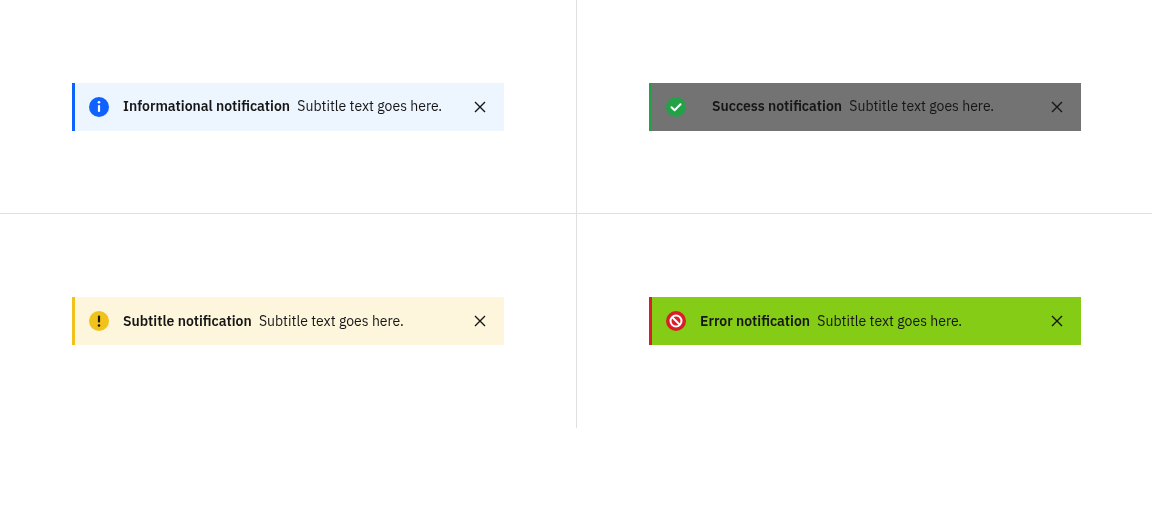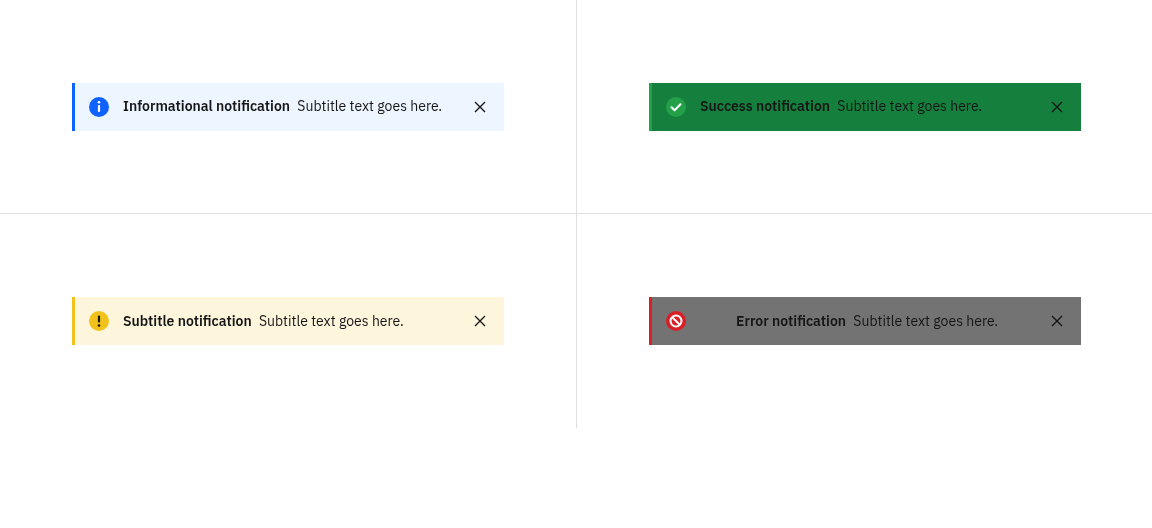--- a/index.html
+++ b/index.html
@@ -62,23 +62,23 @@
     width: 48px;
     height: 48px;
     display: flex;
     align-items: center;
     justify-content: center;
     flex: 0 0 48px;
     cursor: pointer;
   }
   
   .info    { background: #edf5ff; border-left-color: #0f62fe; }
-  .success { background: #15803d; border-left-color: #24a148; }
+  .success { background: #737373; border-left-color: #24a148; gap: 12px; }
   .warning { background: #fdf6dd; border-left-color: #f1c21b; }
-  .error   { background: #737373; border-left-color: #da1e28; gap: 36px; }
+  .error   { background: #84cc16; border-left-color: #da1e28; }
   svg { display: block; }
 </style>
 </head>
 <body>
 
 <div class="grid">
 
   <div class="cell cell-tl">
     <div class="notification info">
       <div class="icon-wrap">

